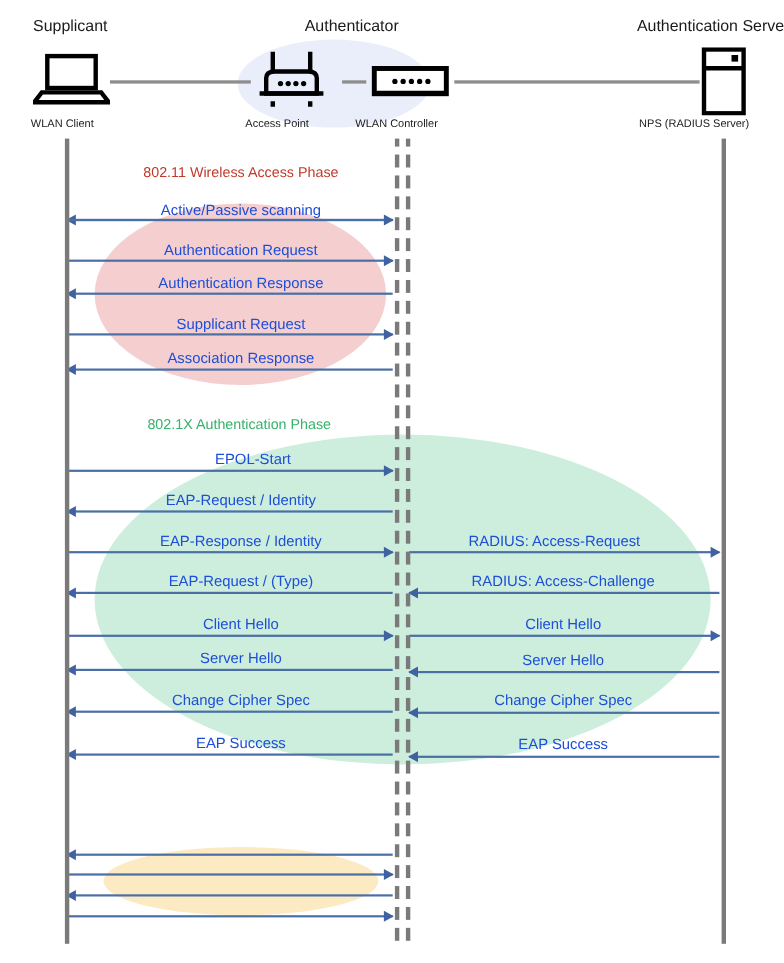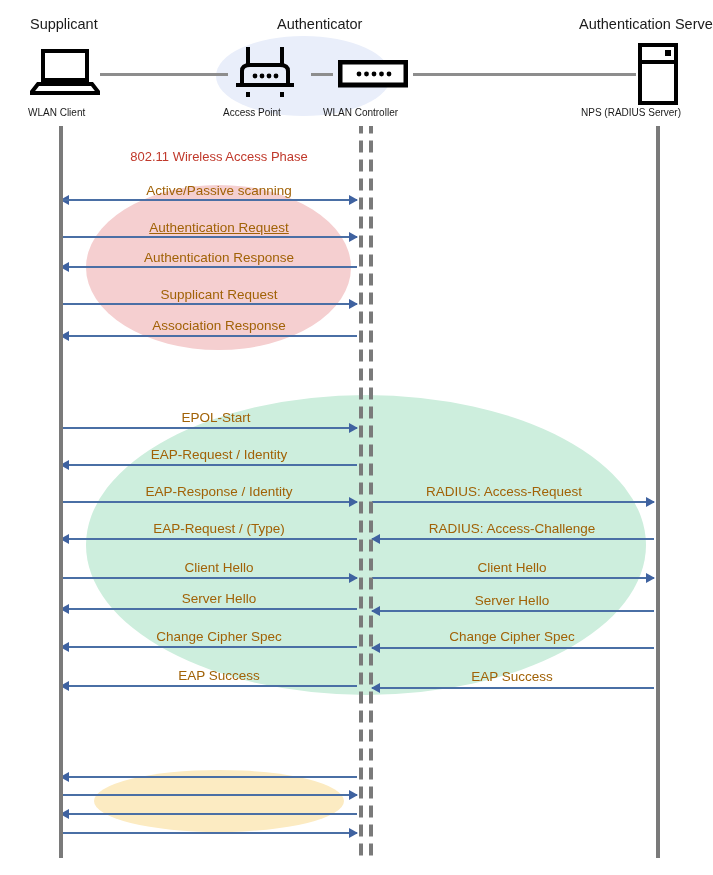--- a/index.html
+++ b/index.html
@@ -109,21 +109,21 @@
     border-left:9px solid #3f62a0;
   }
   .msg.left .head{
     left:-1px;
     border-right:9px solid #3f62a0;
   }
   .msg-label{
     position:absolute;
     z-index:8;
     font-size:13.5px;
-    color:#a16207;
+    color:#1d4ed8;
     text-align:center;
     white-space:nowrap;
     transform:translate(-50%,0);
   }
 </style>
 </head>
 <body>
 
 <div id="stage">
 
@@ -189,33 +189,34 @@
   <div class="lifeline" style="left:636px;top:126px;height:732px;"></div>
 
   <div class="ellipse" style="left:66px;top:185px;width:265px;height:165px;background:#f5cfd0;"></div>
 
   <div class="ellipse" style="left:66px;top:395px;width:560px;height:300px;background:#cdeedd;"></div>
 
   <div class="ellipse" style="left:74px;top:770px;width:250px;height:62px;background:#fcebc2;"></div>
 
   <div class="phase-label" style="left:84px;top:147px;width:230px;color:#c0392b;">802.11 Wireless Access Phase</div>
 
+  <div class="phase-label" style="left:90px;top:376px;width:215px;color:#35b36b;">802.1X Authentication Phase</div>
 
 
   <div class="msg-label" style="left:199px;top:183px;">Active/Passive scanning</div>
   <div class="msg left" style="left:41px;top:199px;width:296px;">
       <div class="shaft"></div>
       <div class="head"></div>
     </div>
   <div class="msg right" style="left:41px;top:199px;width:296px;">
       <div class="shaft"></div>
       <div class="head"></div>
     </div>
 
-  <div class="msg-label" style="left:199px;top:220px;text-decoration:underline;">Authentication Request</div>
+  <div class="msg-label" style="left:199px;top:220px;">Authentication Request</div>
   <div class="msg right" style="left:41px;top:236px;width:296px;">
       <div class="shaft"></div>
       <div class="head"></div>
     </div>
 
   <div class="msg-label" style="left:199px;top:250px;">Authentication Response</div>
   <div class="msg left" style="left:41px;top:266px;width:296px;">
       <div class="shaft"></div>
       <div class="head"></div>
     </div>
@@ -225,21 +226,21 @@
       <div class="shaft"></div>
       <div class="head"></div>
     </div>
 
   <div class="msg-label" style="left:199px;top:318px;">Association Response</div>
   <div class="msg left" style="left:41px;top:335px;width:296px;">
       <div class="shaft"></div>
       <div class="head"></div>
     </div>
 
-  <div class="msg-label" style="left:196px;top:410px;text-align:right;">EPOL-Start</div>
+  <div class="msg-label" style="left:210px;top:410px;text-align:right;">EPOL-Start</div>
   <div class="msg right" style="left:41px;top:427px;width:296px;">
       <div class="shaft"></div>
       <div class="head"></div>
     </div>
 
   <div class="msg-label" style="left:199px;top:447px;">EAP-Request / Identity</div>
   <div class="msg left" style="left:41px;top:464px;width:296px;">
       <div class="shaft"></div>
       <div class="head"></div>
     </div>

